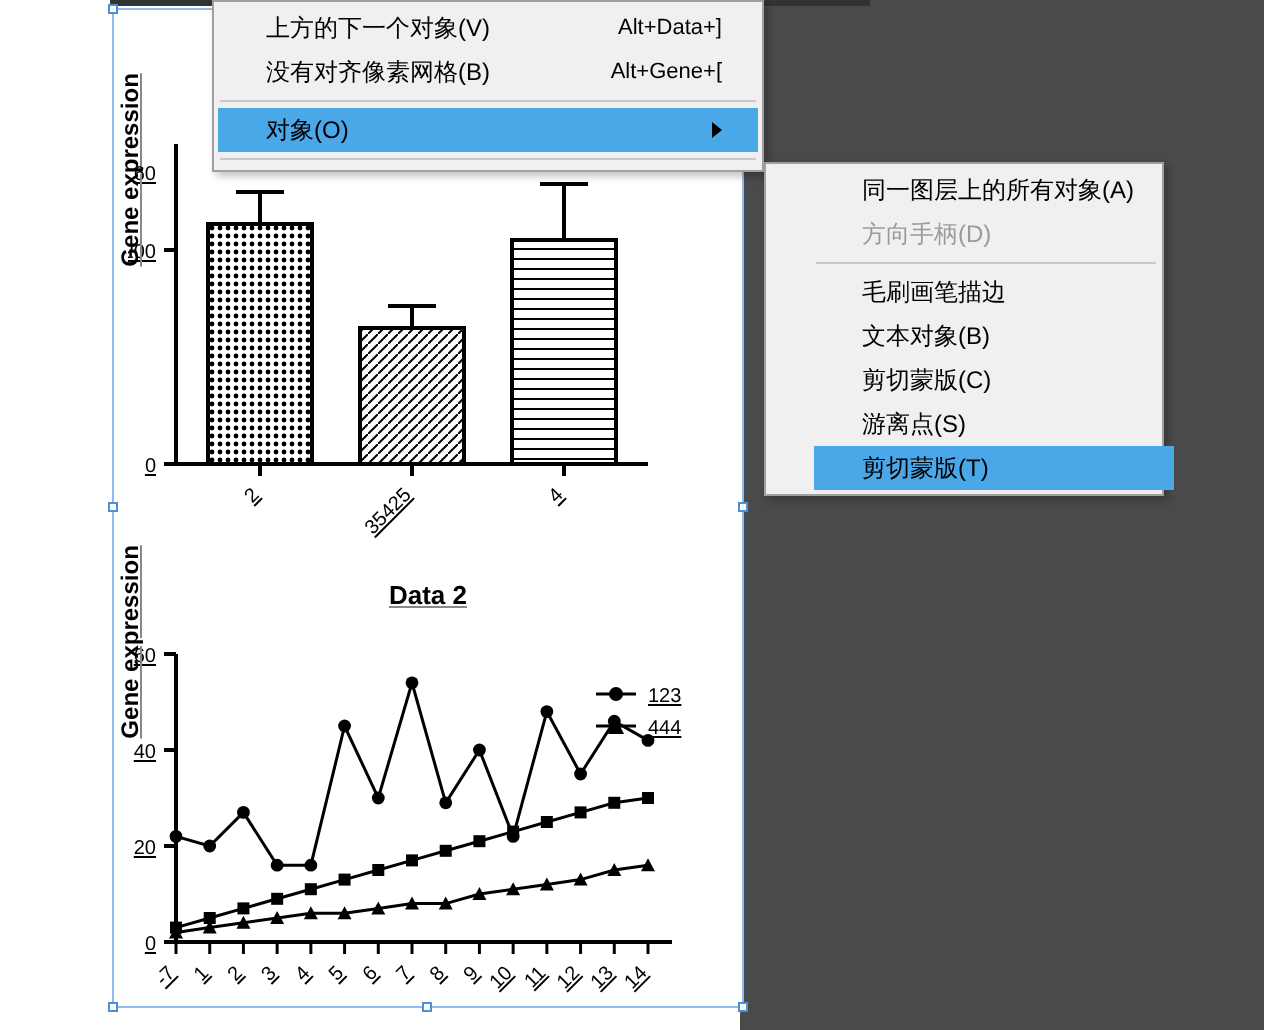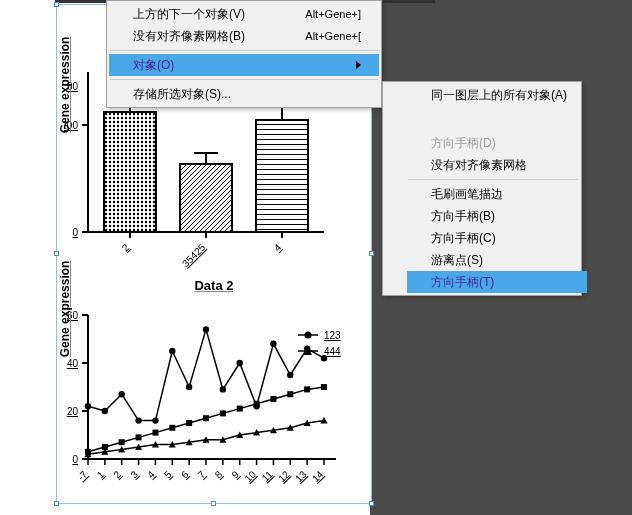--- a/index.html
+++ b/index.html
@@ -32,21 +32,21 @@
     background: #fff;
   }
   .sel-handle {
     position: absolute; width: 5px; height: 5px;
     background: #fff; border: 1px solid #4a90d9;
   }
   .chart-group1 {
     position: absolute; left: 64px; top: 72px; width: 300px; height: 200px;
   }
   .chart-group2 {
-    position: absolute; left: 64px; top: 278px; width: 300px; height: 210px;
+    position: absolute; left: 64px; top: 290px; width: 300px; height: 210px;
   }
   .ylabel {
     position: absolute; left: -6px; top: 50%;
     transform: rotate(-90deg) translateX(40%);
     transform-origin: left top;
     font-weight: bold; font-size: 12px;
     font-family: Arial, sans-serif;
     white-space: nowrap;
     text-decoration: underline;
     text-decoration-color: #888;
@@ -77,23 +77,23 @@
     justify-content: space-between;
     align-items: center;
     padding: 4px 18px 4px 24px;
     white-space: nowrap;
     cursor: default;
     min-width: 228px;
     height: 22px;
   }
   .menu-item.highlight {
     background: #4aa8e8;
-    color: #4c1d95;
-  }
-  .menu-item.disabled { color: #9a9a9a; margin-top: 26px; }
+    color: #000000;
+  }
+  .menu-item.disabled { color: #9a9a9a; }
   .menu-shortcut { color: #000; font-size: 11px; margin-left: 30px; }
   .menu-arrow {
     width: 0; height: 0;
     border-top: 4px solid transparent;
     border-bottom: 4px solid transparent;
     border-left: 5px solid #000;
     margin-left: 30px;
   }
   .menu-sep {
     height: 1px; background: #c8c8c8;
@@ -282,56 +282,50 @@
           <line x1="260" y1="160" x2="260" y2="166" stroke="#000" stroke-width="1.5"></line>
           <text x="260" y="176" transform="rotate(-45 260 176)" text-anchor="end" style="text-decoration:underline">14</text>
         </g>
     </svg>
   </div>
 </div>
 
 <div id="menu1" class="menu">
     <div class="menu-item">
       <span>上方的下一个对象(V)</span>
-      <span class="menu-shortcut">Alt+Gene+]</span>
+      <span class="menu-shortcut">Alt+Data+]</span>
     </div>
     <div class="menu-item">
       <span>没有对齐像素网格(B)</span>
       <span class="menu-shortcut">Alt+Gene+[</span>
     </div>
     <div class="menu-sep"></div>
     <div class="menu-item highlight">
       <span>对象(O)</span>
       <span class="menu-arrow"></span>
     </div>
     <div class="menu-sep"></div>
-    <div class="menu-item">
-      <span>存储所选对象(S)...</span>
-    </div>
   </div>
 
 <div id="menu2" class="menu">
     <div class="menu-item">
       <span>同一图层上的所有对象(A)</span>
     </div>
     <div class="menu-item disabled">
       <span>方向手柄(D)</span>
     </div>
-    <div class="menu-item">
-      <span>没有对齐像素网格</span>
-    </div>
     <div class="menu-sep"></div>
     <div class="menu-item">
       <span>毛刷画笔描边</span>
     </div>
     <div class="menu-item">
-      <span>方向手柄(B)</span>
-    </div>
-    <div class="menu-item">
-      <span>方向手柄(C)</span>
+      <span>文本对象(B)</span>
+    </div>
+    <div class="menu-item">
+      <span>剪切蒙版(C)</span>
     </div>
     <div class="menu-item">
       <span>游离点(S)</span>
     </div>
     <div class="menu-item highlight">
-      <span>方向手柄(T)</span>
+      <span>剪切蒙版(T)</span>
     </div>
   </div>
 
 </body></html>

